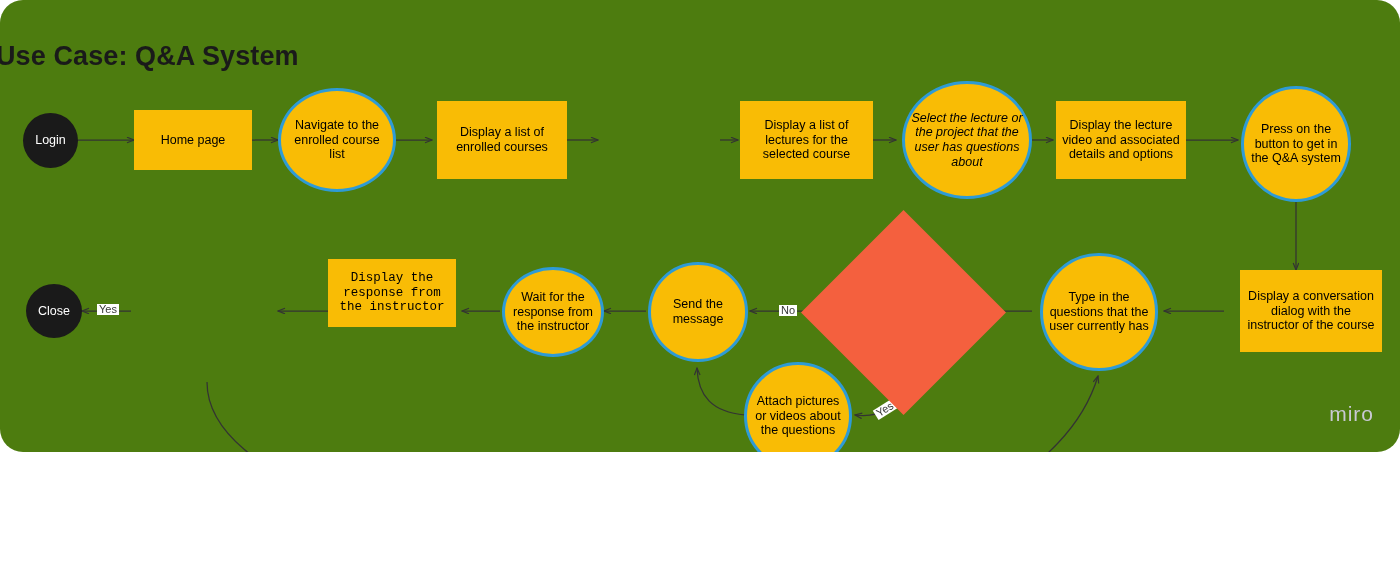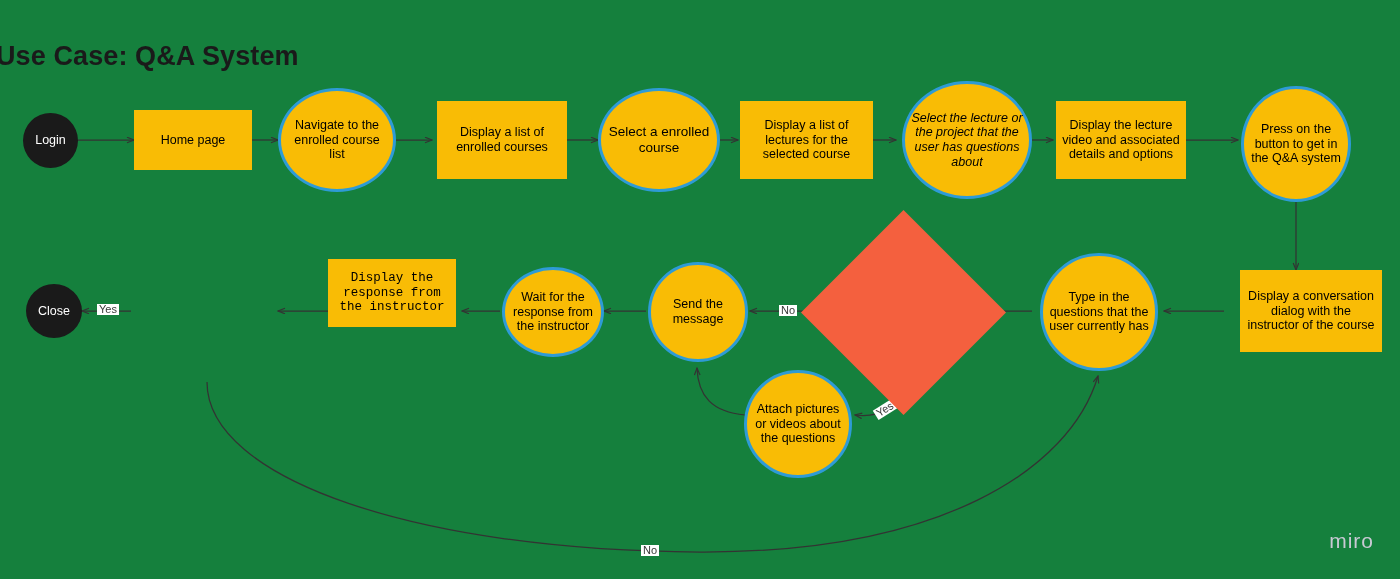--- a/index.html
+++ b/index.html
@@ -8,23 +8,24 @@
     padding: 0;
     background: #ffffff;
   }
   body {
     font-family: "Liberation Sans", sans-serif;
     -webkit-font-smoothing: antialiased;
   }
   #board {
     position: relative;
     width: 1400px;
-    height: 579px;
-    background: #15803d;
+    height: 452px;
+    background: #4d7c0f;
     overflow: hidden;
+    border-radius: 23px;
   }
   #title {
     position: absolute;
     left: -4px;
     top: 40px;
     font-size: 27px;
     font-weight: 600;
     color: #1a1a1a;
     letter-spacing: 0.1px;
     white-space: nowrap;
@@ -161,23 +162,20 @@
   </div>
 
   <div class="node n-circle" style="left:278px; top:88px; width:118px; height:104px;">
     <span class="label">Navigate to the enrolled course list</span>
   </div>
 
   <div class="node n-rect" style="left:437px; top:101px; width:130px; height:78px;">
     <span class="label">Display a list of enrolled courses</span>
   </div>
 
-  <div class="node n-circle" style="left:598px; top:88px; width:122px; height:104px; font-size:13.5px;">
-    <span class="label">Select a enrolled course</span>
-  </div>
 
   <div class="node n-rect" style="left:740px; top:101px; width:133px; height:78px;">
     <span class="label">Display a list of lectures for the selected course</span>
   </div>
 
   <div class="node n-circle" style="left:902px; top:81px; width:130px; height:118px;font-style:italic;">
     <span class="label">Select the lecture or the project that the user has questions about</span>
   </div>
 
   <div class="node n-circle" style="left:1241px; top:86px; width:110px; height:116px;">
@@ -193,21 +191,21 @@
   </div>
 
   <div class="node n-circle" style="left:1040px; top:253px; width:118px; height:118px;">
     <span class="label">Type in the questions that the user currently has</span>
   </div>
 
   <div class="node n-diamond" style="left:831px; top:240px; width:145px; height:145px;">
     <div class="dshape"></div>
   </div>
 
-  <div class="node n-circle" style="left:744px; top:370px; width:108px; height:108px;justify-content:flex-end;">
+  <div class="node n-circle" style="left:744px; top:362px; width:108px; height:108px;justify-content:flex-end;">
     <span class="label">Attach pictures or videos about the questions</span>
   </div>
 
   <div class="node n-circle" style="left:648px; top:262px; width:100px; height:100px;">
     <span class="label">Send the message</span>
   </div>
 
   <div class="node n-circle" style="left:502px; top:267px; width:102px; height:90px;">
     <span class="label">Wait for the response from the instructor</span>
   </div>

